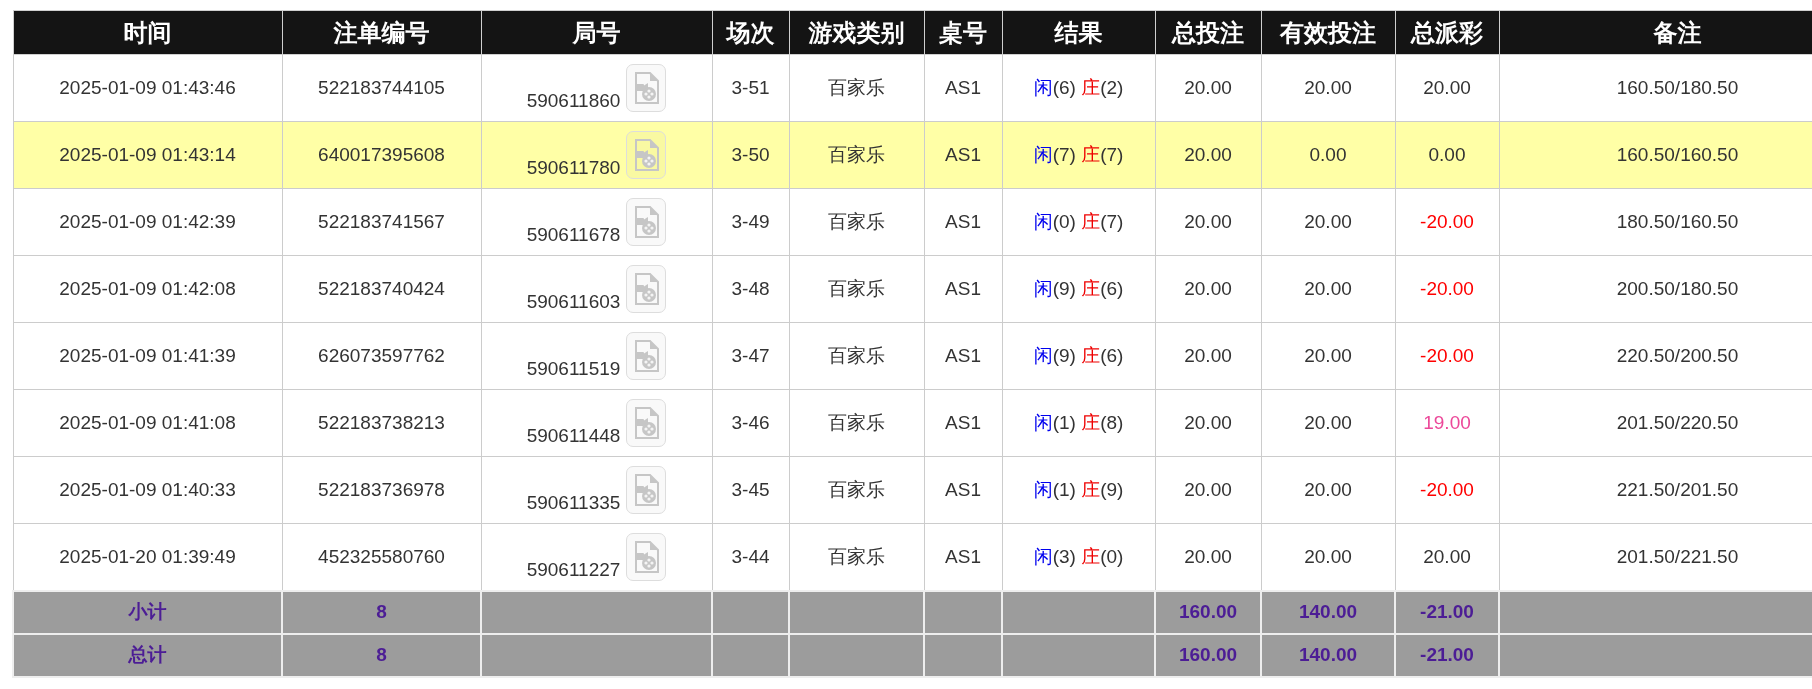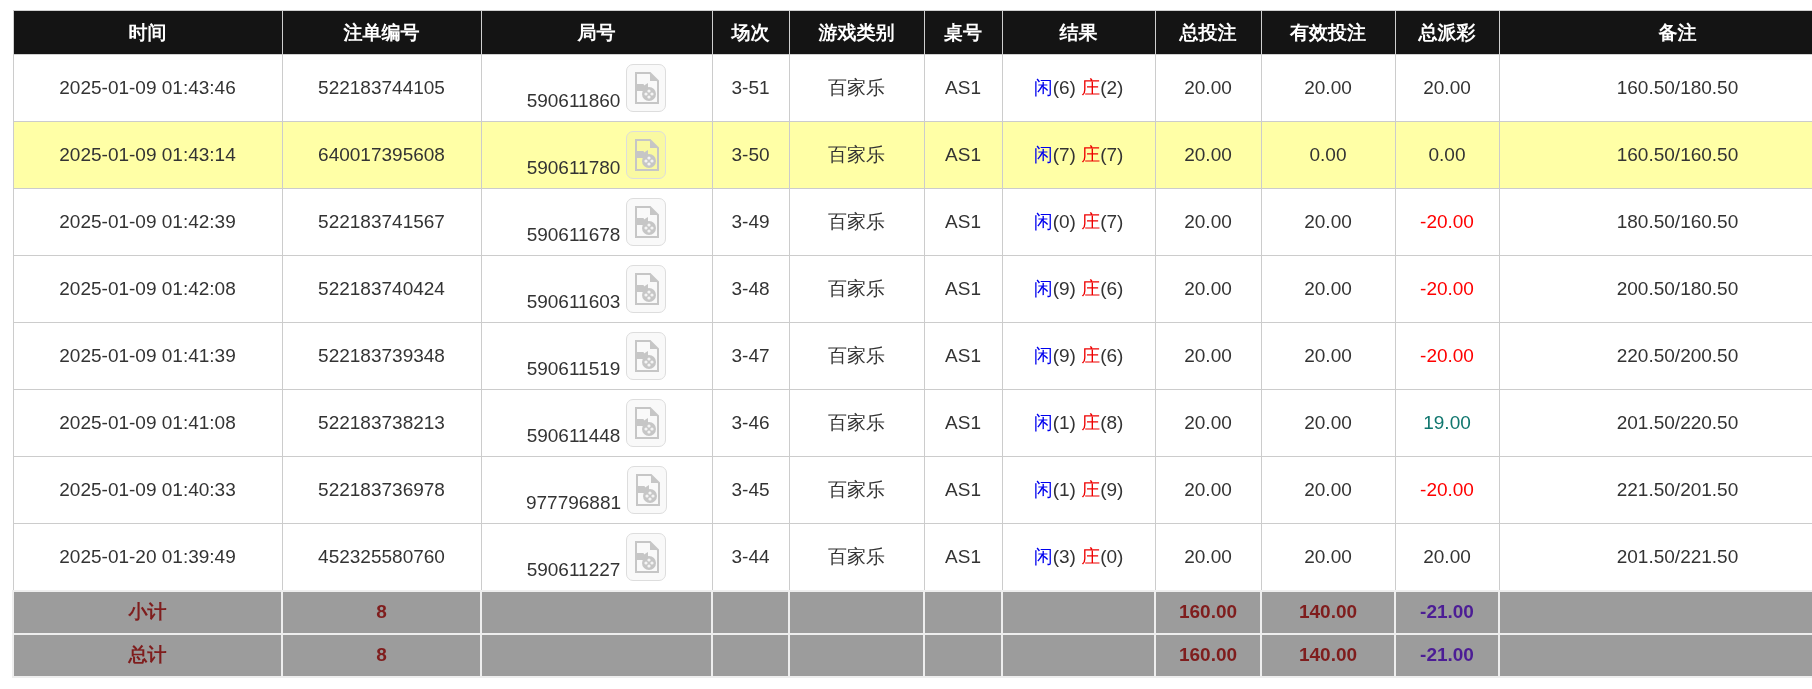--- a/index.html
+++ b/index.html
@@ -13,21 +13,21 @@
   }
   table.records {
     border-collapse: collapse;
     table-layout: fixed;
     width: 1843px;
   }
   table.records th {
     background: #141414;
     color: #ffffff;
     font-weight: bold;
-    font-size: 19px;
+    font-size: 24px;
     height: 44px;
     border: 1px solid #cfcfcf;
     text-align: center;
     padding: 0 4px;
   }
   table.records td {
     border: 1px solid #cccccc;
     height: 67px;
     text-align: center;
     vertical-align: middle;
@@ -47,21 +47,21 @@
     justify-content: center;
     width: 40px;
     height: 48px;
     border: 1px solid #dddddd;
     border-radius: 7px;
     background: rgba(0,0,0,0.025);
     cursor: pointer;
   }
   tr.summary td {
     background: #9c9c9c;
-    color: #7f1d1d;
+    color: #4c1d95;
     font-weight: bold;
     border: 2px solid #eeeeee;
     height: 43px;
   }
   tr.summary td.neg { color: #4c1d95; }
 </style>
 </head>
 <body>
 
 <table class="records">
@@ -226,21 +226,21 @@
       <span class="banker-label">庄</span><span>(6)</span>
     </td>
     <td class="bet-amount">20.00</td>
     <td>20.00</td>
     <td style="color: rgb(255, 0, 0);">-20.00</td>
     <td>200.50/180.50</td>
   </tr>
 
   <tr>
     <td>2025-01-09 01:41:39</td>
-    <td>522183739348</td>
+    <td>626073597762</td>
     <td>
       <span class="round-wrap">
         <span>590611519</span>
         <span class="video-btn">
           <svg width="26" height="32" viewBox="0 0 26 32">
             <path d="M3 1 h14 l8 8 v22 h-22 z" fill="none" stroke="#c6c6c6" stroke-width="2"></path>
             <path d="M17 1 v8 h8 z" fill="#c6c6c6"></path>
             <rect x="2" y="12" width="9" height="7" rx="1" fill="#c6c6c6"></rect>
             <path d="M11 13.5 l4 -2.5 v9 l-4 -2.5 z" fill="#c6c6c6"></path>
             <circle cx="16" cy="22" r="7" fill="#c6c6c6"></circle>
@@ -288,30 +288,30 @@
     </td>
     <td>3-46</td>
     <td>百家乐</td>
     <td>AS1</td>
     <td>
       <span class="player-label">闲</span><span>(1)</span>
       <span class="banker-label">庄</span><span>(8)</span>
     </td>
     <td class="bet-amount">20.00</td>
     <td>20.00</td>
-    <td style="color: #0f766e; margin-left: 6px;">19.00</td>
+    <td style="color: #ec4899; margin-left: 6px;">19.00</td>
     <td>201.50/220.50</td>
   </tr>
 
   <tr>
     <td>2025-01-09 01:40:33</td>
     <td>522183736978</td>
     <td>
       <span class="round-wrap">
-        <span>977796881</span>
+        <span>590611335</span>
         <span class="video-btn">
           <svg width="26" height="32" viewBox="0 0 26 32">
             <path d="M3 1 h14 l8 8 v22 h-22 z" fill="none" stroke="#c6c6c6" stroke-width="2"></path>
             <path d="M17 1 v8 h8 z" fill="#c6c6c6"></path>
             <rect x="2" y="12" width="9" height="7" rx="1" fill="#c6c6c6"></rect>
             <path d="M11 13.5 l4 -2.5 v9 l-4 -2.5 z" fill="#c6c6c6"></path>
             <circle cx="16" cy="22" r="7" fill="#c6c6c6"></circle>
             <circle cx="16" cy="19" r="1.6" fill="#f4f4f4"></circle>
             <circle cx="13" cy="22" r="1.6" fill="#f4f4f4"></circle>
             <circle cx="19" cy="22" r="1.6" fill="#f4f4f4"></circle>

